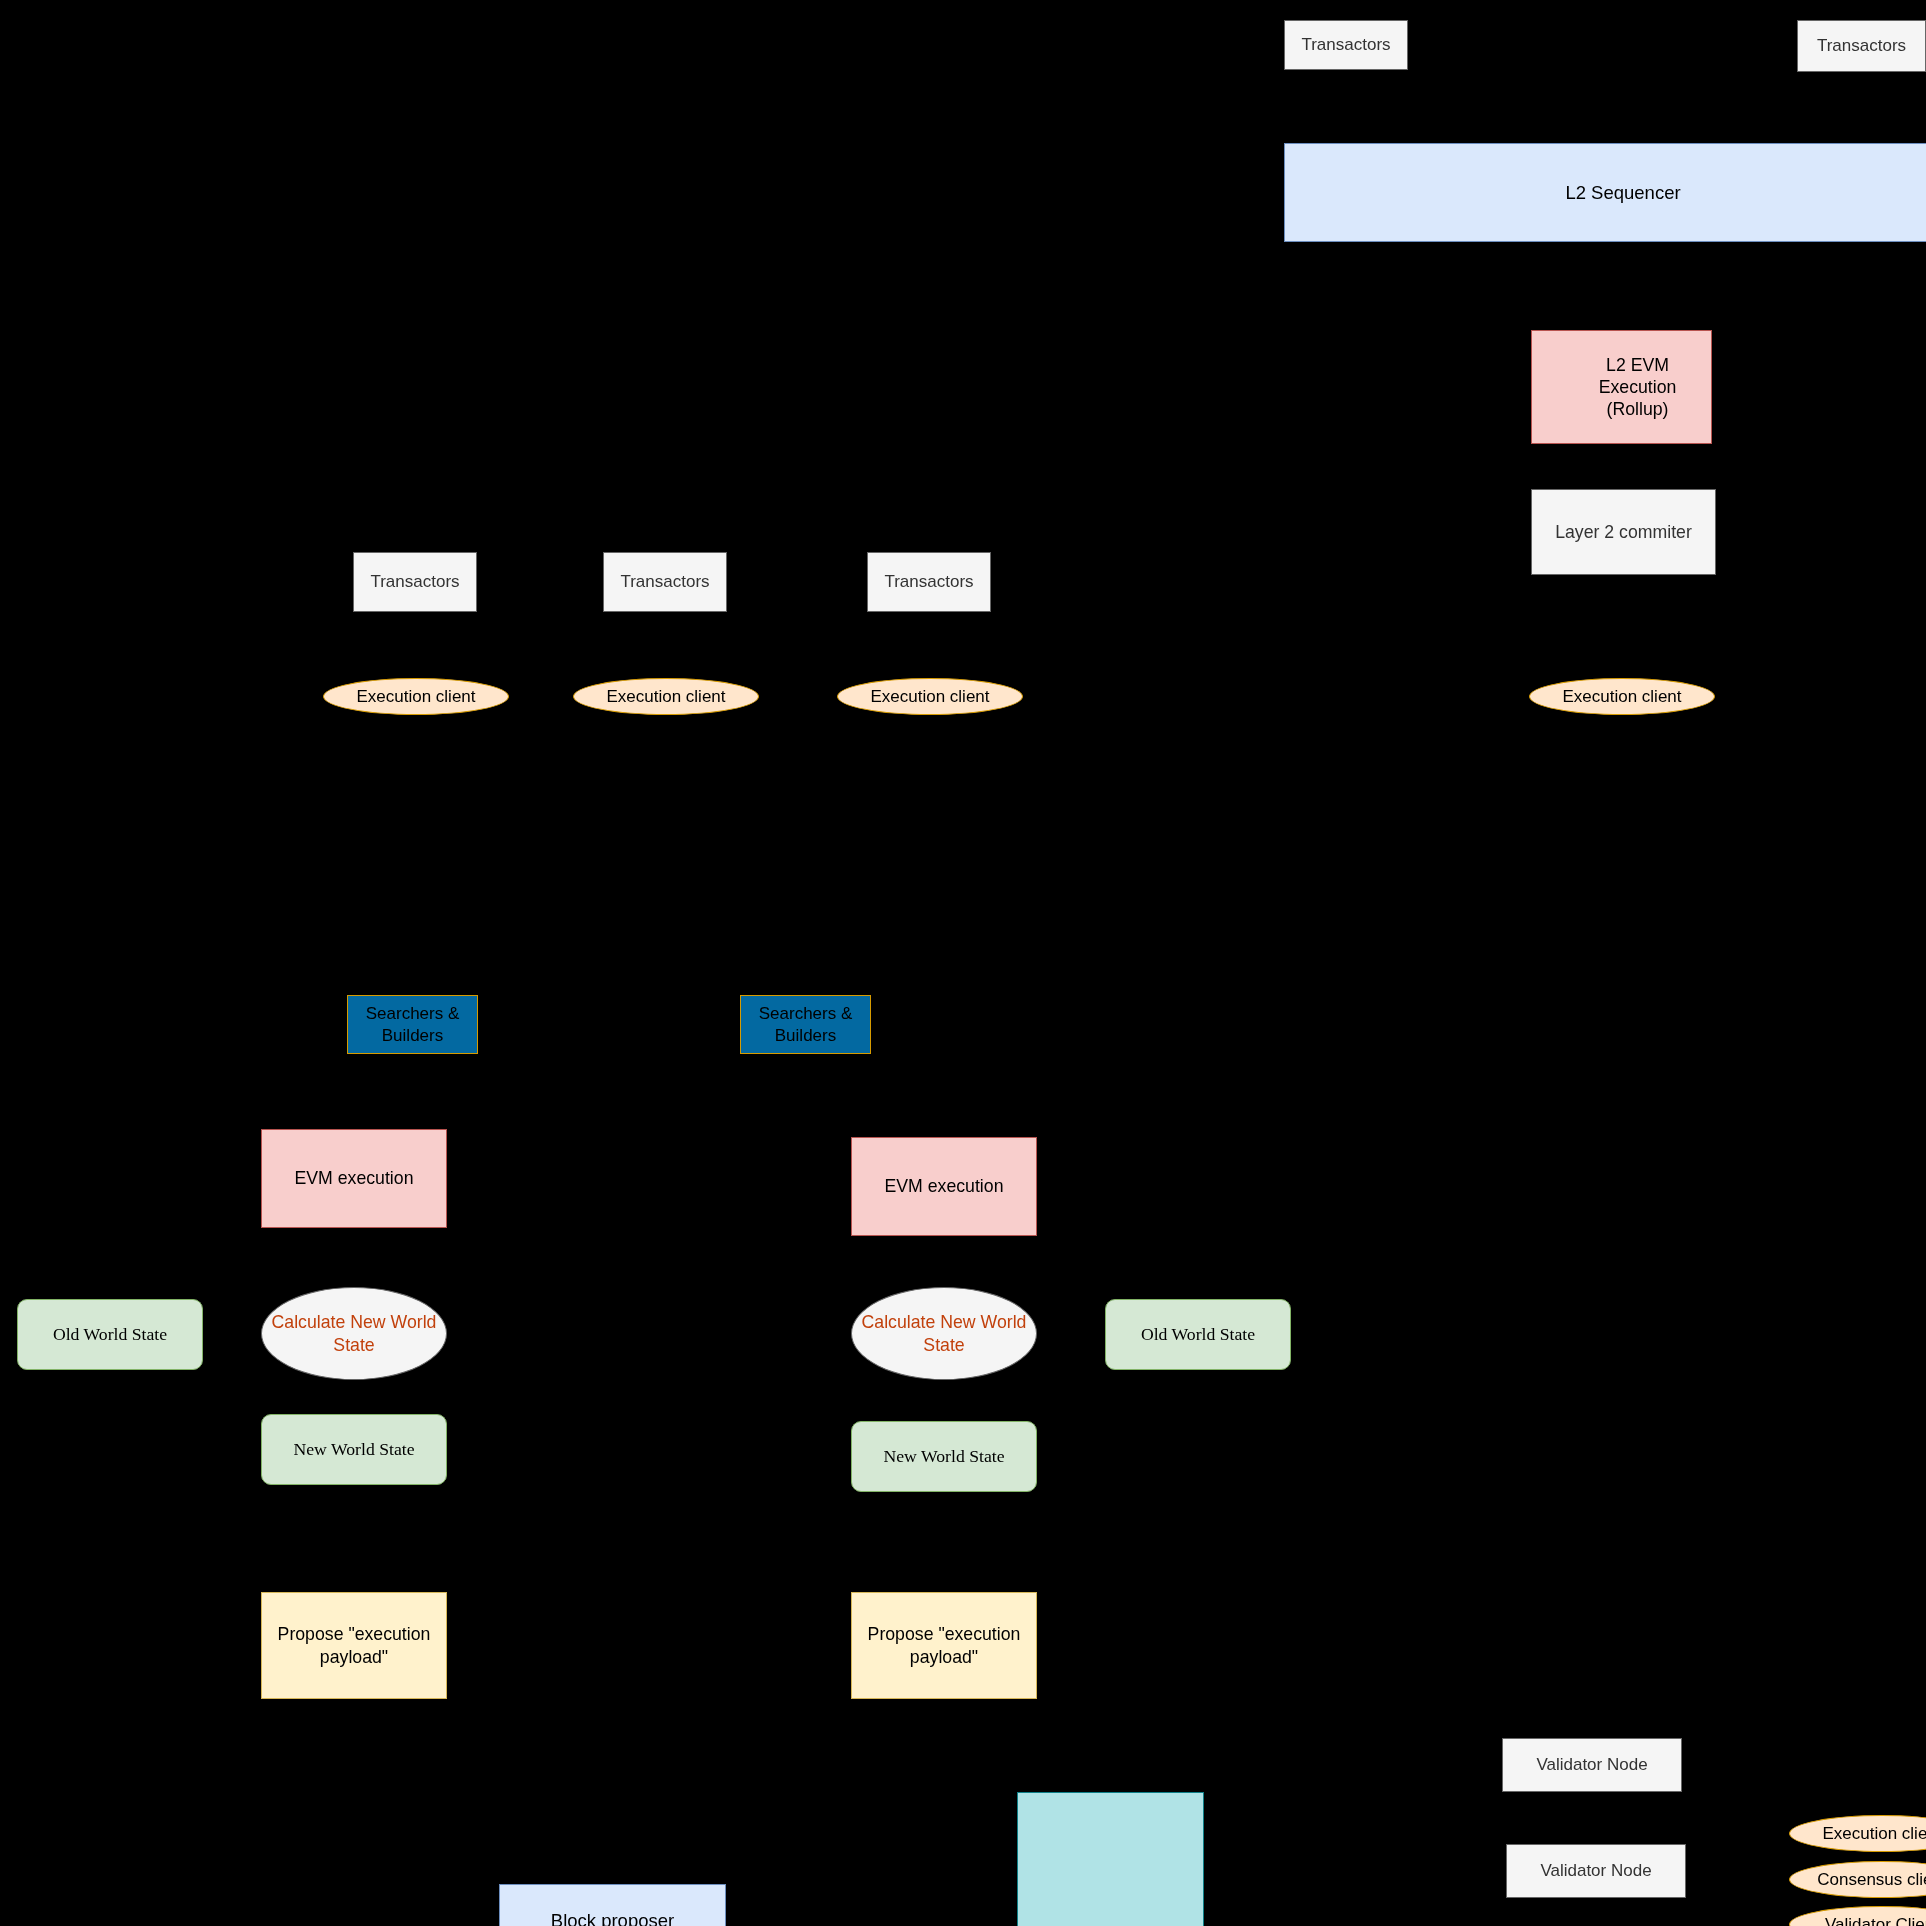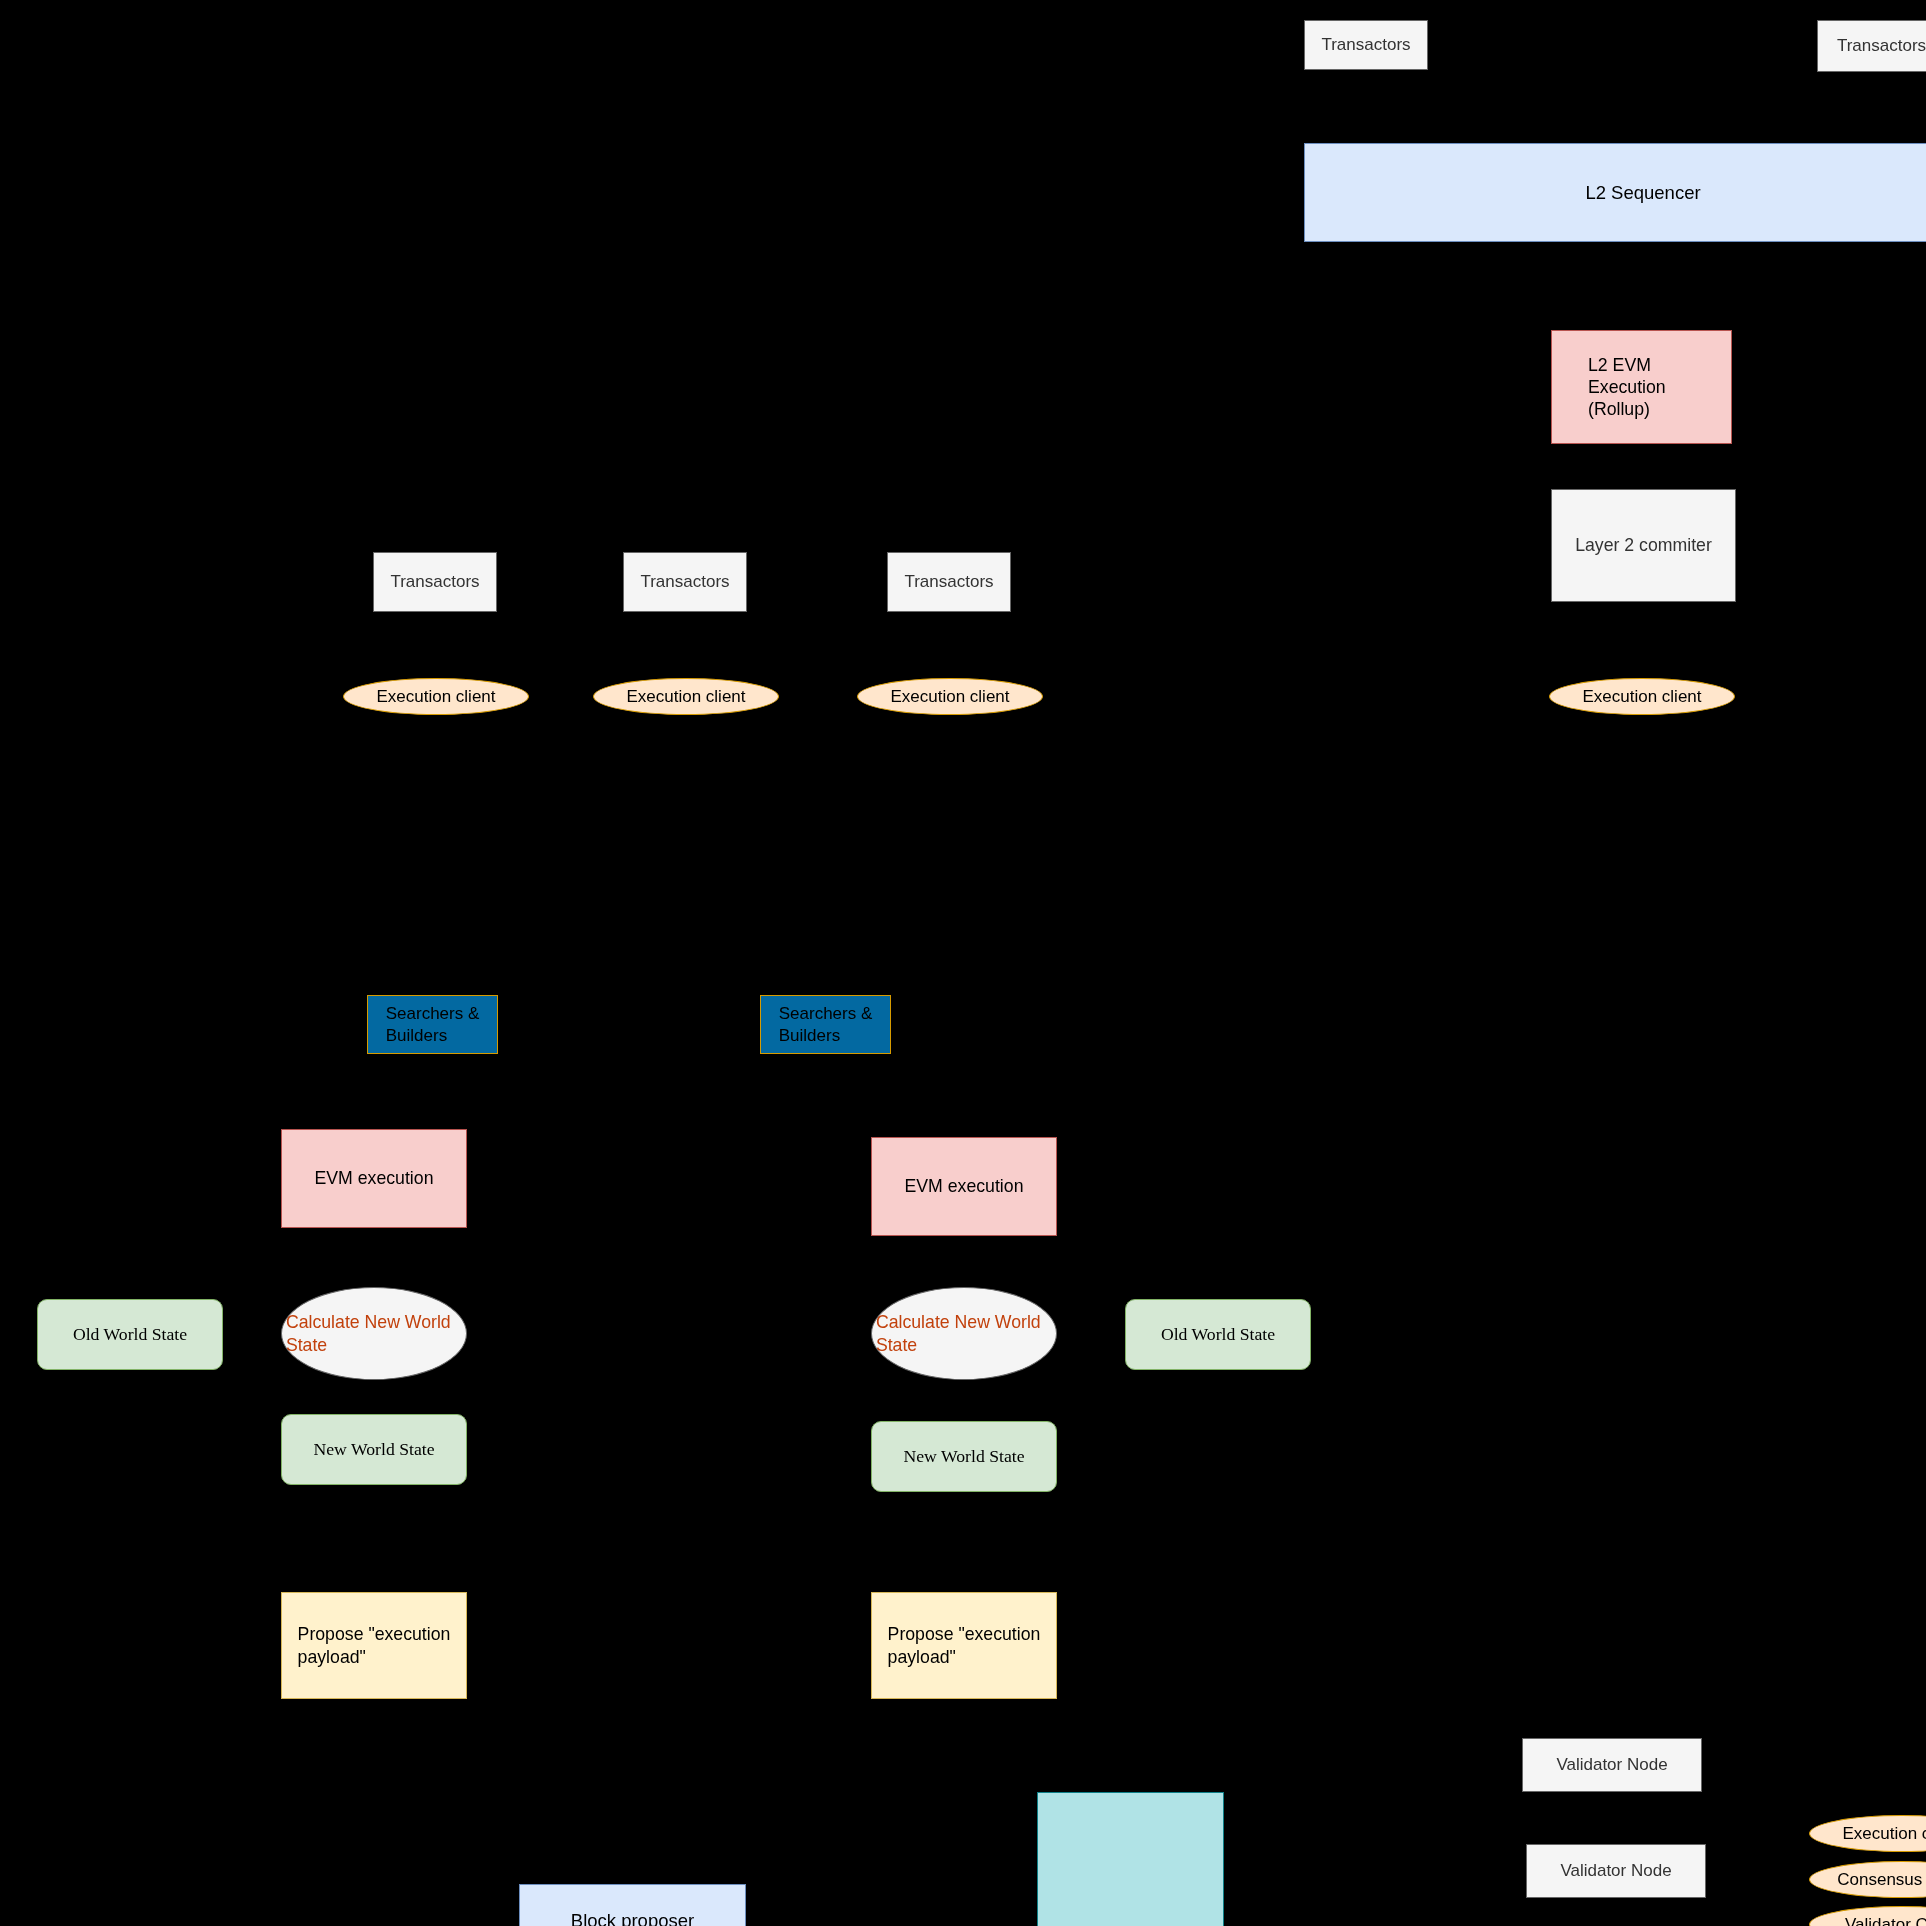--- a/index.html
+++ b/index.html
@@ -17,26 +17,26 @@
     overflow: hidden;
   }
 
   
   .node {
     position: absolute;
     box-sizing: border-box;
     display: flex;
     align-items: center;
     justify-content: center;
+    text-align: center;
     line-height: 1.25;
     color: #000000;
     font-size: 17.7px;
     padding: 1.5px 3.9px;
     white-space: pre-line;
-    margin-left: 20px;
   }
 
   
   .sq-grey {            
     background: #f5f5f5;
     border: 1.5px solid #666666;
     color: #333333;
   }
   .sq-blue {            
     background: #dae8fc;
@@ -123,21 +123,21 @@
 
   <div class="node sq-grey" style="left:1284px;top:20px;width:124px;height:50px;font-size:17px;">Transactors</div>
 
   <div class="node sq-grey" style="left:1797px;top:20px;width:129px;height:52px;font-size:17px;">Transactors</div>
 
   <div class="node sq-blue" style="left:1284px;top:143px;width:678px;height:99px;font-size:18.5px;">L2 Sequencer</div>
 
   <div class="node sq-pink" style="left:1531px;top:330px;width:181px;height:114px;font-size:17.7px;padding-left:36px;">L2 EVM Execution
 (Rollup)</div>
 
-  <div class="node sq-grey" style="left:1531px;top:489px;width:185px;height:113px;font-size:17.7px;">Layer 2 commiter</div>
+  <div class="node sq-grey" style="left:1531px;top:489px;width:185px;height:86px;font-size:17.7px;">Layer 2 commiter</div>
 
   <div class="node ellipse-orange" style="left:1529px;top:678px;width:186px;height:37px;font-size:17px;">Execution client</div>
 
   <div class="node sq-grey" style="left:353px;top:552px;width:124px;height:60px;font-size:17px;">Transactors</div>
 
   <div class="node sq-grey" style="left:603px;top:552px;width:124px;height:60px;font-size:17px;">Transactors</div>
 
   <div class="node sq-grey" style="left:867px;top:552px;width:124px;height:60px;font-size:17px;">Transactors</div>
 
   <div class="node ellipse-orange" style="left:323px;top:678px;width:186px;height:37px;font-size:17px;">Execution client</div>

